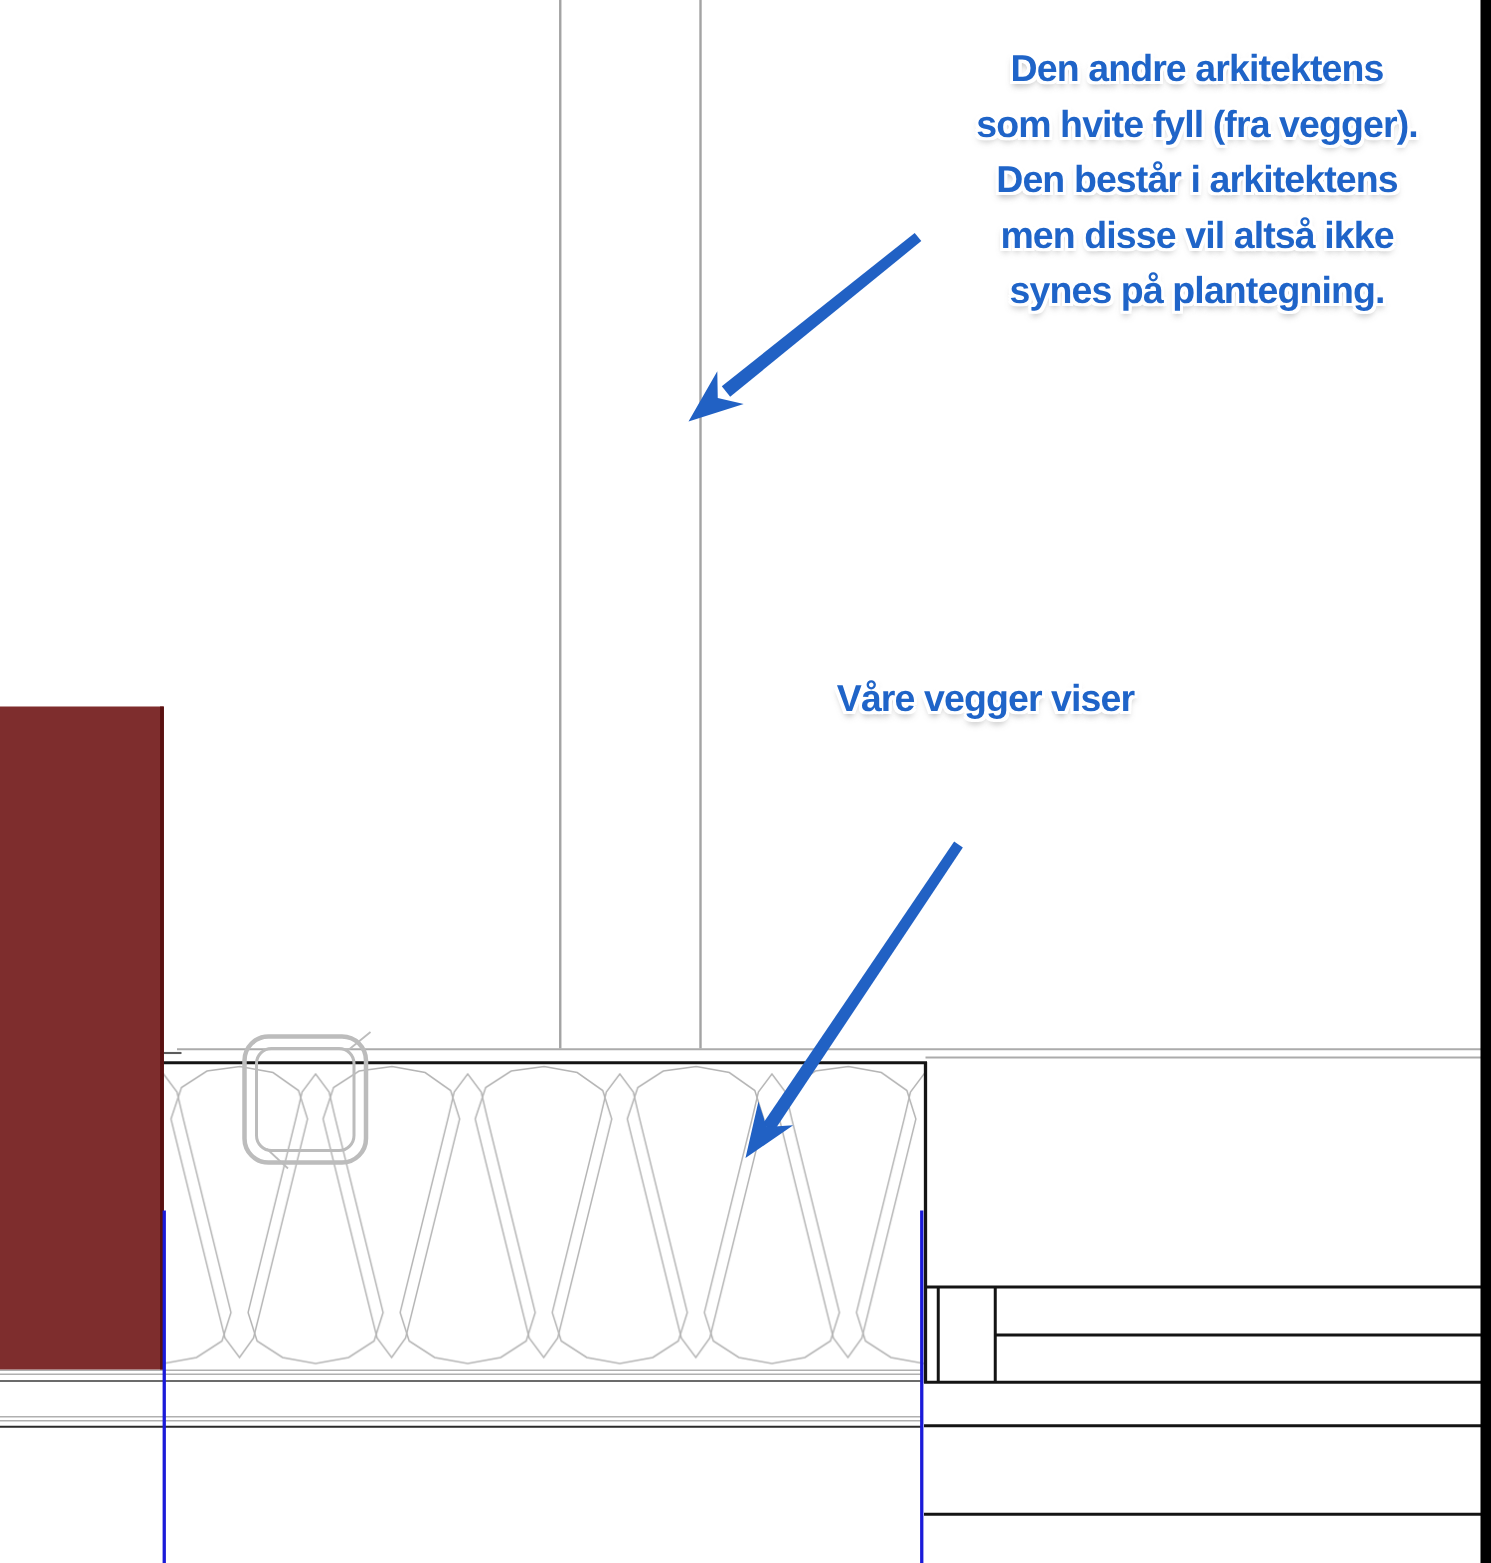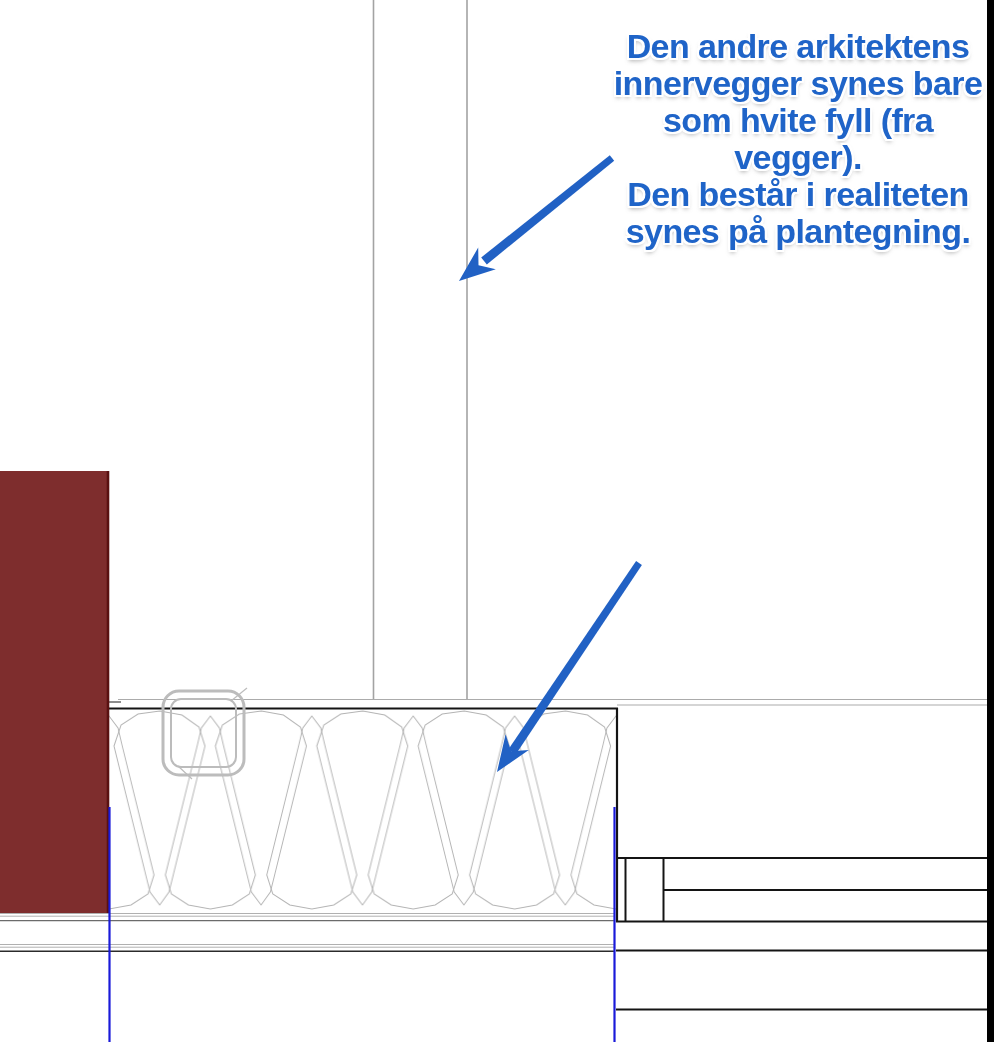--- a/index.html
+++ b/index.html
@@ -4,21 +4,21 @@
 <style>
   html,body{margin:0;padding:0;}
   body{
     width:994px;height:1042px;position:relative;overflow:hidden;background:#ffffff;
     font-family:"Liberation Sans", sans-serif;
   }
   #viewport{position:absolute;left:0;top:0;width:994px;height:1042px;}
   .note{
     position:absolute;
     font-weight:bold;
-    font-size:34px;
+    font-size:25px;
     line-height:37px;
     letter-spacing:-0.6px;
     color:#1f64c8;
     text-align:center;
     text-shadow:
       -2px 0 0 #fff, 2px 0 0 #fff, 0 -2px 0 #fff, 0 2px 0 #fff,
       -1px -1px 0 #fff, 1px -1px 0 #fff, -1px 1px 0 #fff, 1px 1px 0 #fff,
       -2px 2px 0 #fff, 2px 2px 0 #fff, -2px -2px 0 #fff, 2px -2px 0 #fff,
       0 3px 4px rgba(110,110,110,0.55);
   }
@@ -99,20 +99,21 @@
     <polygon points="459,281 478.2,247.5 478.5,265.3 495.8,269.3"></polygon>
   </g>
   <g fill="#2161c4">
     <polygon points="636.1,561 508.3,749.5 515.7,754.5 641.9,565"></polygon>
     <polygon points="497,772 505.6,734.3 511.1,751.3 528.8,750.1"></polygon>
   </g>
 </svg>
 
 <div id="note-hotlink" class="note">
   <div>Den andre arkitektens</div>
-  <div>innervegger synes bare</div>
   <div>som hvite fyll (fra vegger).</div>
-  <div>Den består i realiteten</div>
+  <div>Den består i arkitektens</div>
+  <div>men disse vil altså ikke</div>
   <div>synes på plantegning.</div>
 </div>
 
 <div id="note-ourwalls" class="note">
+  <div>Våre vegger viser</div>
 </div>
 
 </body></html>

